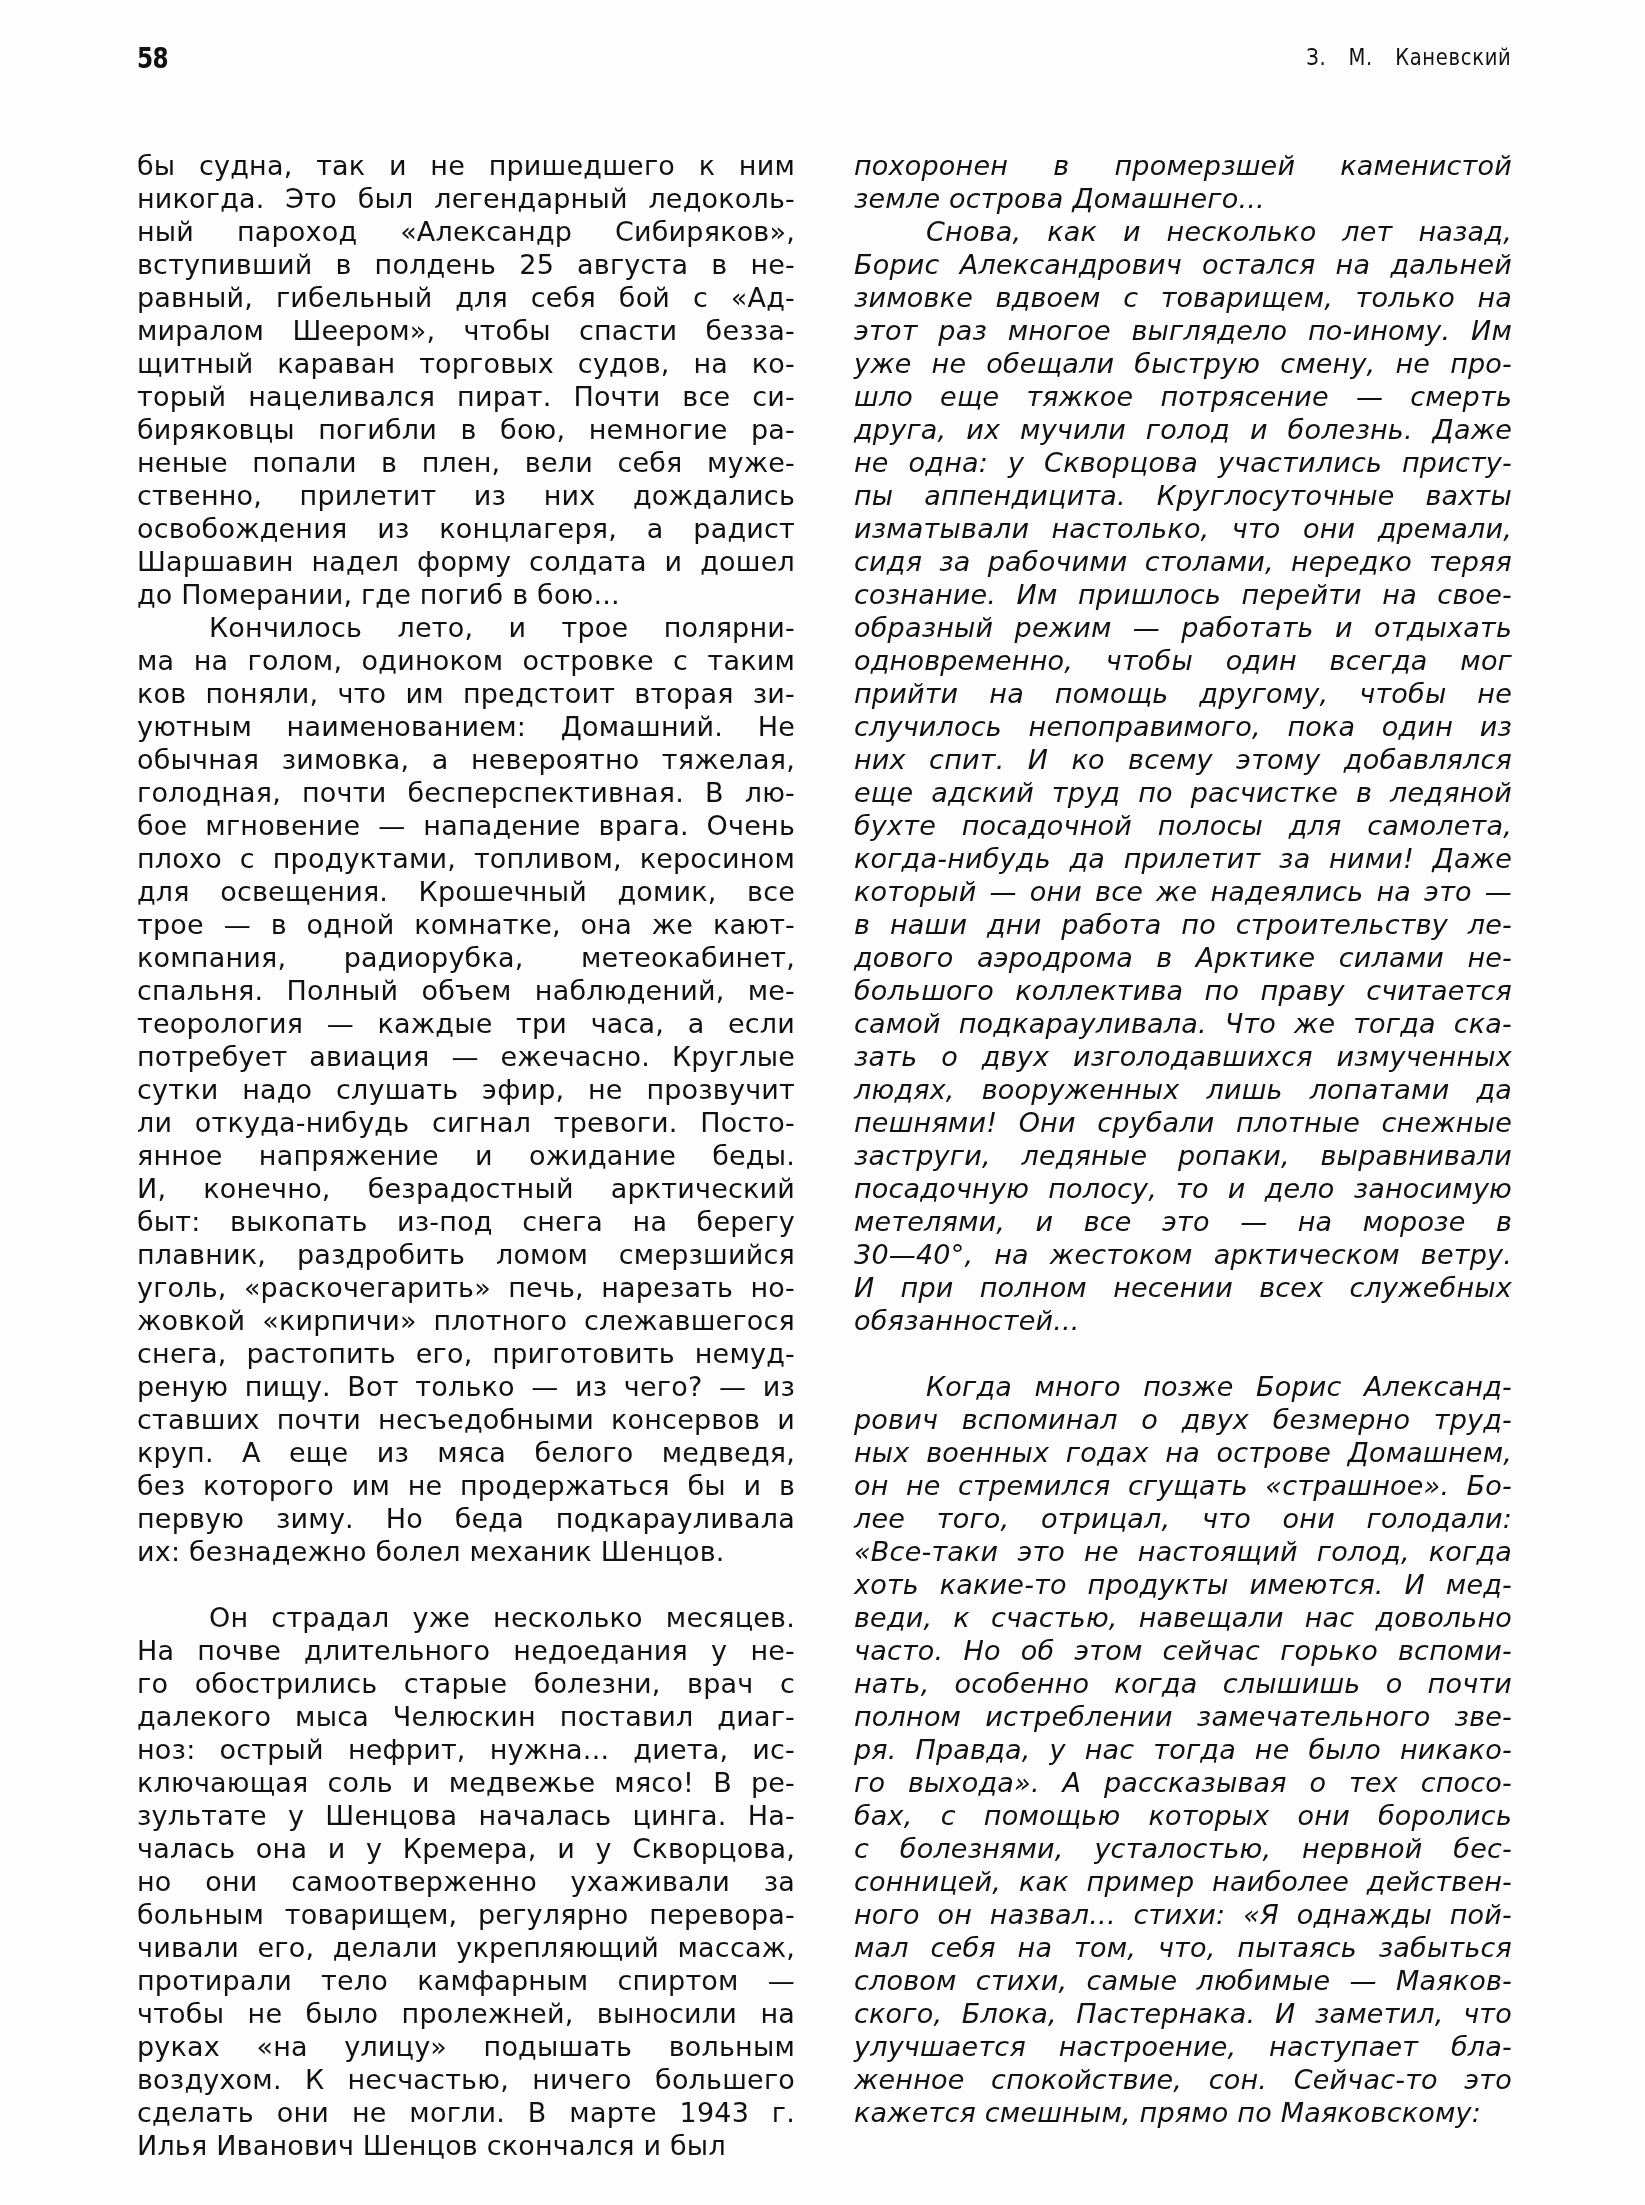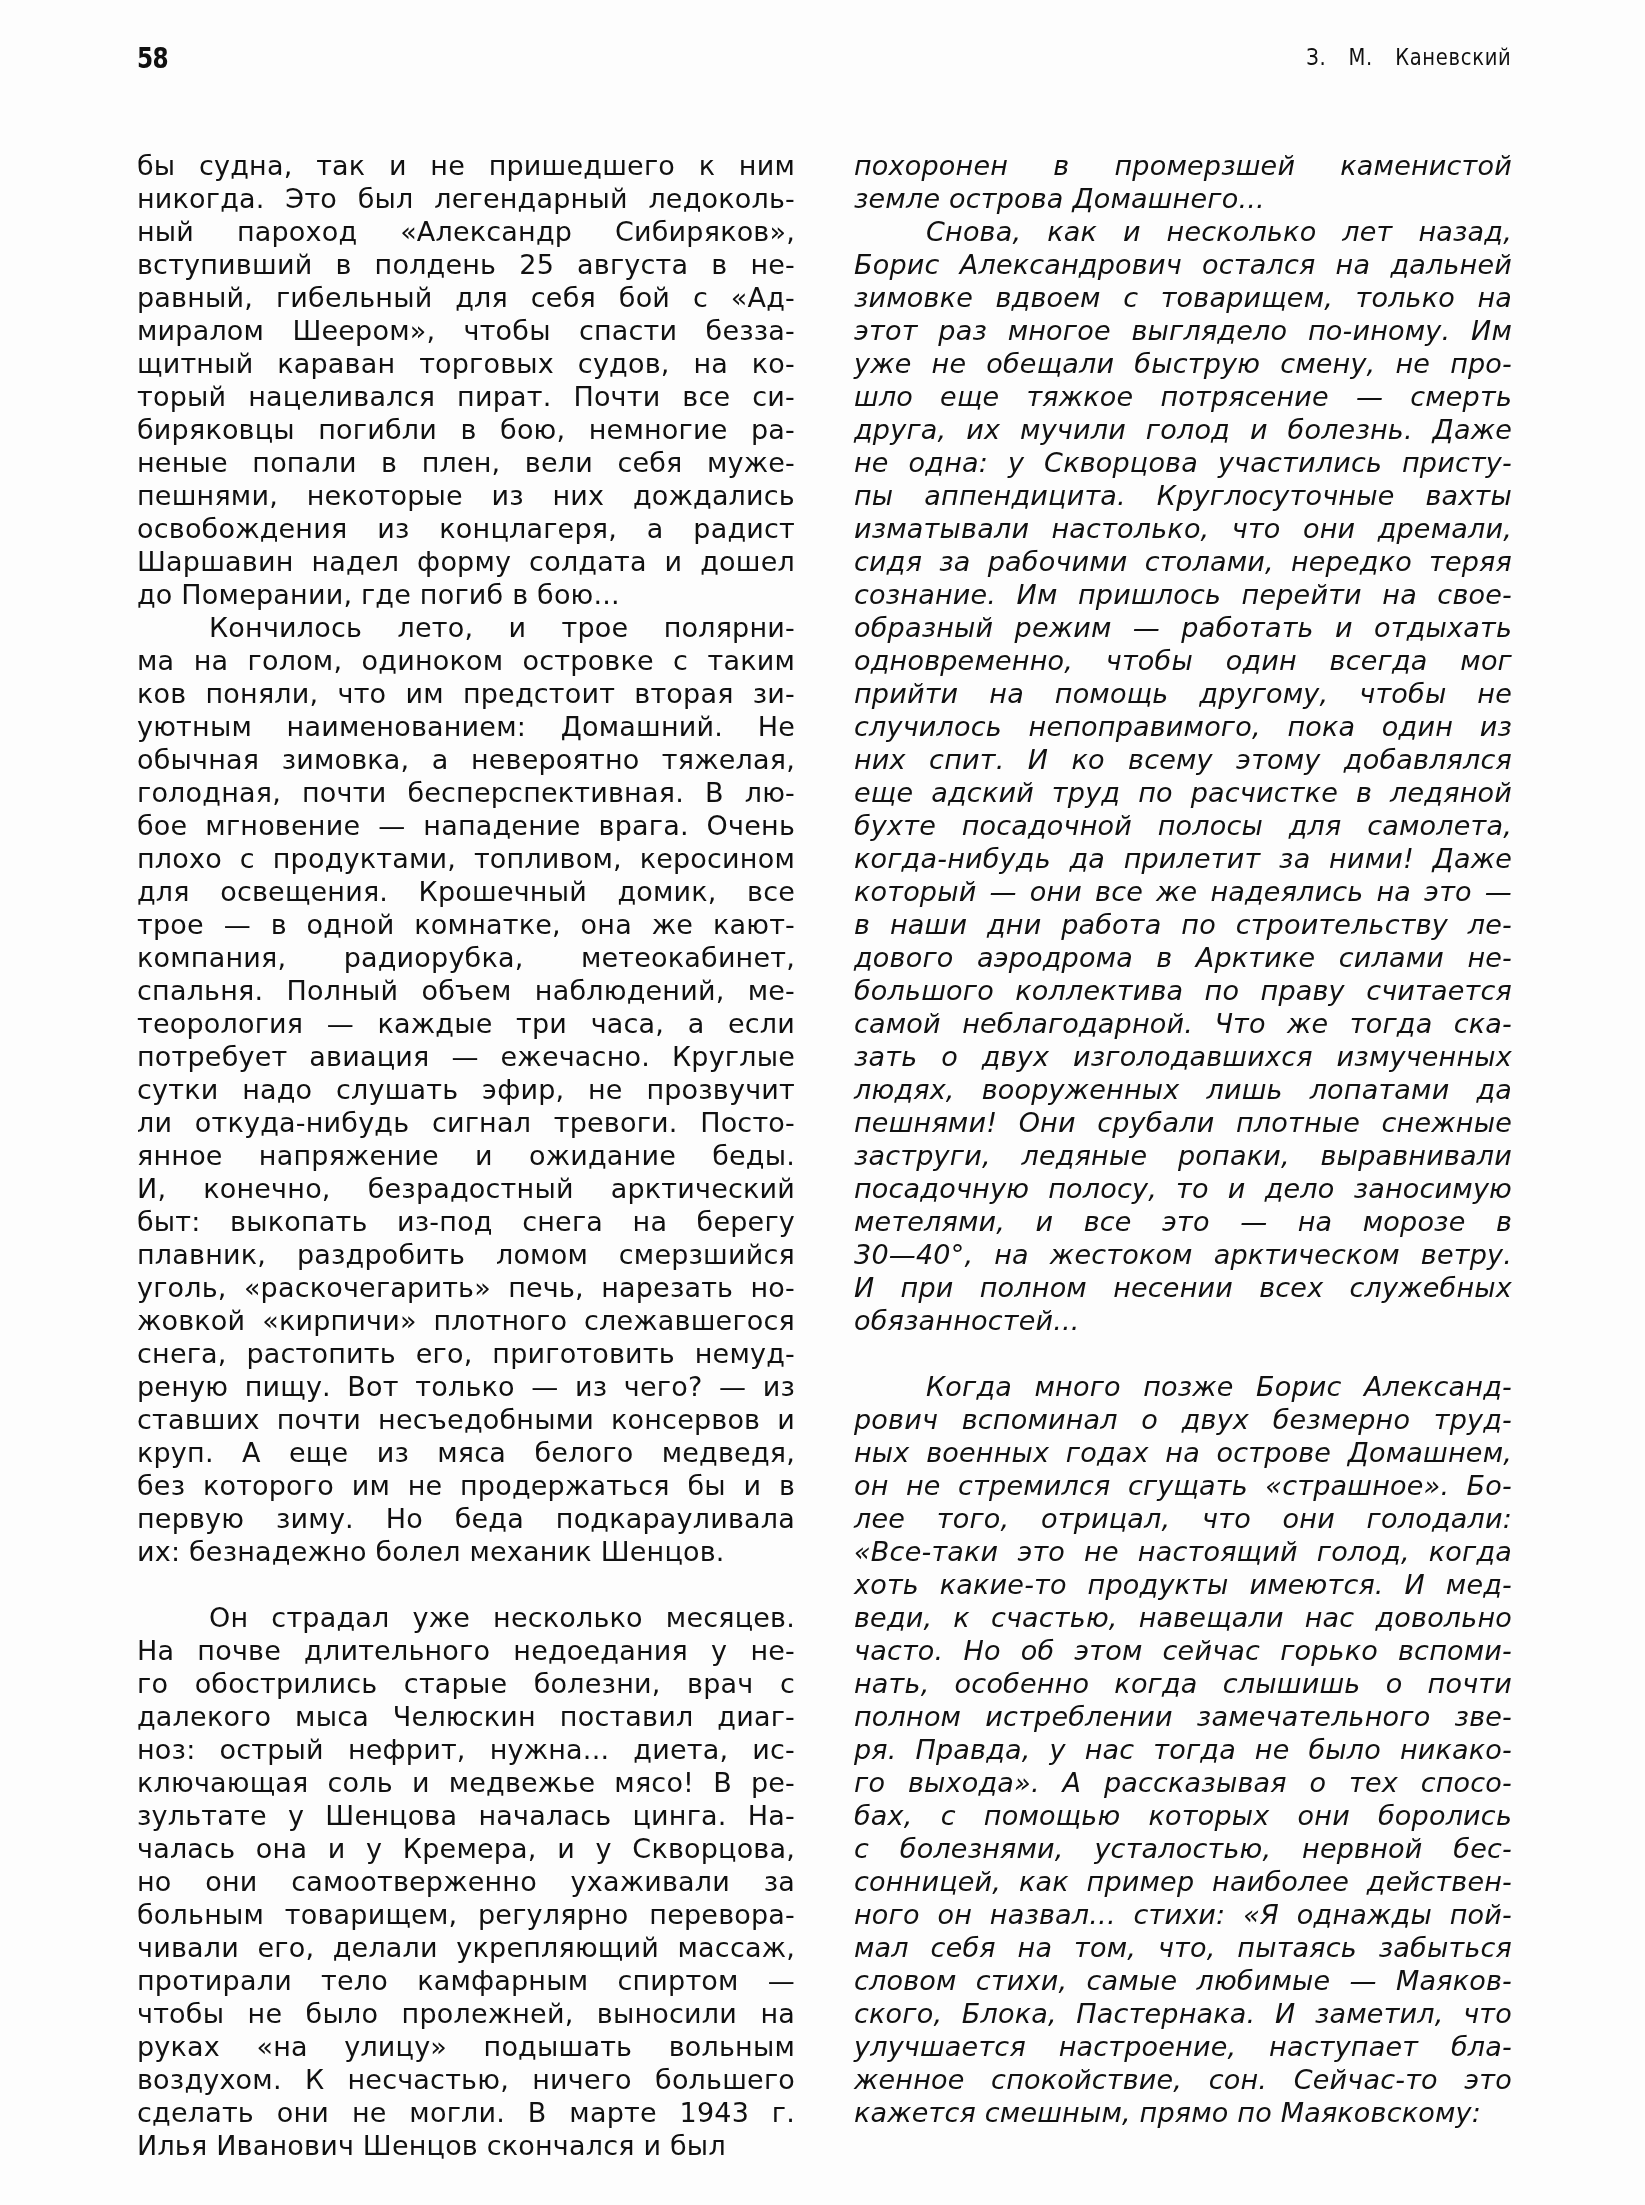--- a/index.html
+++ b/index.html
@@ -27,21 +27,21 @@
       <span class="line">бы судна, так и не пришедшего к ним</span>
       <span class="line">никогда. Это был легендарный ледоколь-</span>
       <span class="line">ный пароход «Александр Сибиряков»,</span>
       <span class="line">вступивший в полдень 25 августа в не-</span>
       <span class="line">равный, гибельный для себя бой с «Ад-</span>
       <span class="line">миралом Шеером», чтобы спасти безза-</span>
       <span class="line">щитный караван торговых судов, на ко-</span>
       <span class="line">торый нацеливался пират. Почти все си-</span>
       <span class="line">биряковцы погибли в бою, немногие ра-</span>
       <span class="line">неные попали в плен, вели себя муже-</span>
-      <span class="line">пешнями, некоторые из них дождались</span>
+      <span class="line">ственно, прилетит из них дождались</span>
       <span class="line">освобождения из концлагеря, а радист</span>
       <span class="line">Шаршавин надел форму солдата и дошел</span>
       <span class="line last">до Померании, где погиб в бою...</span>
     </div>
     <div>
       <span class="line indent">Кончилось лето, и трое полярни-</span>
       <span class="line">ма на голом, одиноком островке с таким</span>
       <span class="line">ков поняли, что им предстоит вторая зи-</span>
       <span class="line">уютным наименованием: Домашний. Не</span>
       <span class="line">обычная зимовка, а невероятно тяжелая,</span>
@@ -114,21 +114,21 @@
       <span class="line">прийти на помощь другому, чтобы не</span>
       <span class="line">случилось непоправимого, пока один из</span>
       <span class="line">них спит. И ко всему этому добавлялся</span>
       <span class="line">еще адский труд по расчистке в ледяной</span>
       <span class="line">бухте посадочной полосы для самолета,</span>
       <span class="line">когда-нибудь да прилетит за ними! Даже</span>
       <span class="line">который — они все же надеялись на это —</span>
       <span class="line">в наши дни работа по строительству ле-</span>
       <span class="line">дового аэродрома в Арктике силами не-</span>
       <span class="line">большого коллектива по праву считается</span>
-      <span class="line">самой неблагодарной. Что же тогда ска-</span>
+      <span class="line">самой подкарауливала. Что же тогда ска-</span>
       <span class="line">зать о двух изголодавшихся измученных</span>
       <span class="line">людях, вооруженных лишь лопатами да</span>
       <span class="line">пешнями! Они срубали плотные снежные</span>
       <span class="line">заструги, ледяные ропаки, выравнивали</span>
       <span class="line">посадочную полосу, то и дело заносимую</span>
       <span class="line">метелями, и все это — на морозе в</span>
       <span class="line">30—40°, на жестоком арктическом ветру.</span>
       <span class="line">И при полном несении всех служебных</span>
       <span class="line last">обязанностей...</span>
     </div>

